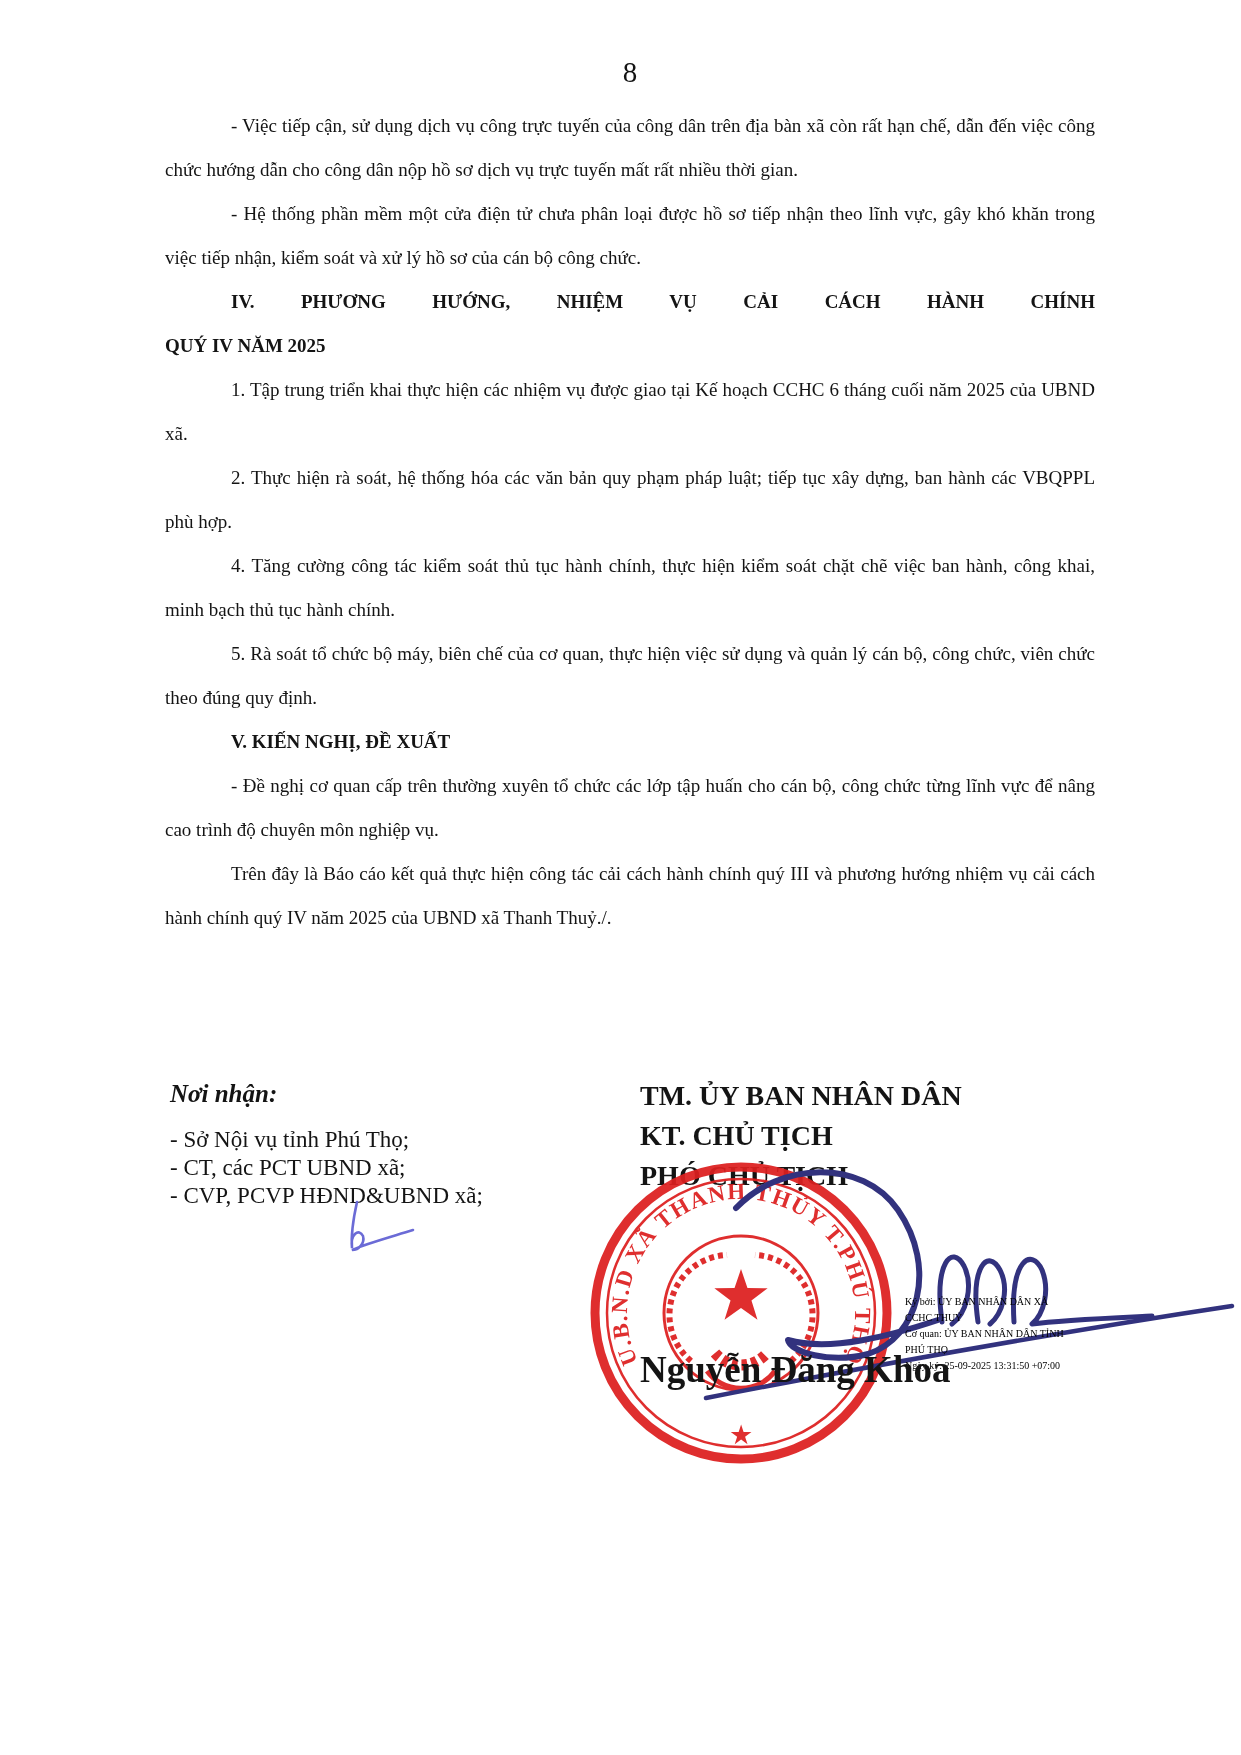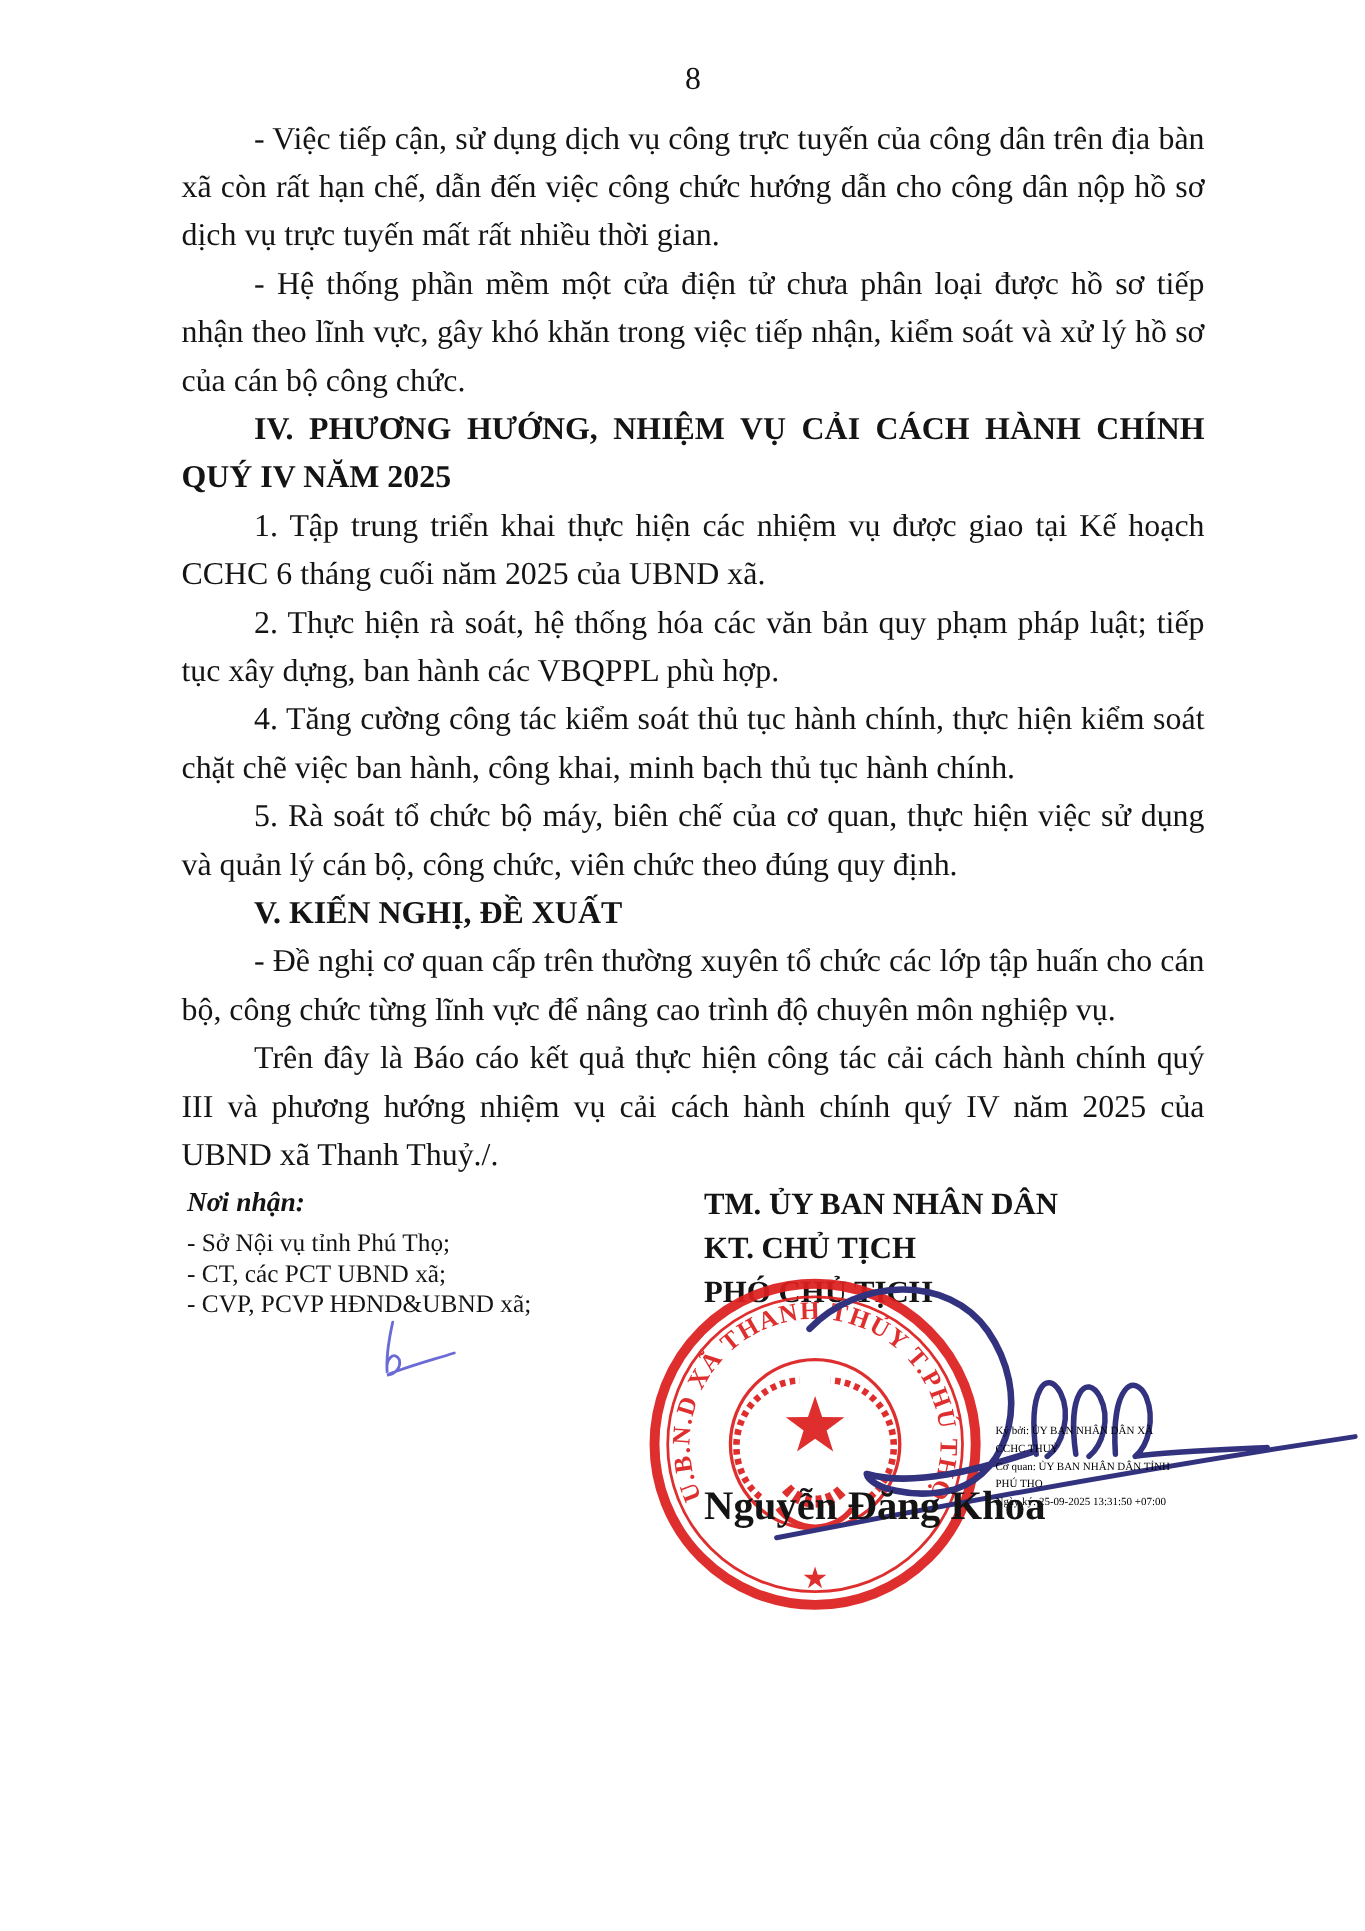--- a/index.html
+++ b/index.html
@@ -11,31 +11,31 @@
     font-family:"Liberation Serif","DejaVu Serif",serif;
     color:#141414;
     overflow:hidden;
   }
   .page-number{
     position:absolute;top:56px;left:165px;width:930px;
     text-align:center;font-size:29px;
   }
   .content{
     position:absolute;top:104px;left:165px;width:930px;
-    font-size:29px;line-height:44px;
+    font-size:19px;line-height:44px;
   }
   .para{margin:0;text-align:justify;text-indent:66px;}
   .heading{font-weight:bold;}
   .heading-line1{display:block;text-align:justify;text-align-last:justify;text-indent:66px;}
   .heading-line2{display:block;text-align:left;}
   .recipients{
     position:absolute;top:1080px;left:170px;width:430px;
     font-size:23px;line-height:28px;
   }
-  .recipients-title{font-size:25px;font-weight:bold;font-style:italic;margin-bottom:8px;}
+  .recipients-title{font-size:25px;font-weight:bold;font-style:italic;margin-bottom:18px;}
   .sign-block{
     position:absolute;top:1076px;left:640px;width:500px;
     text-align:left;font-weight:bold;font-size:28px;line-height:40px;
   }
   .signer-name{
     position:absolute;top:1348px;left:640px;width:500px;
     text-align:left;font-weight:bold;font-size:37px;
   }
   .digital-sig{
     position:absolute;top:1294px;left:905px;width:300px;

